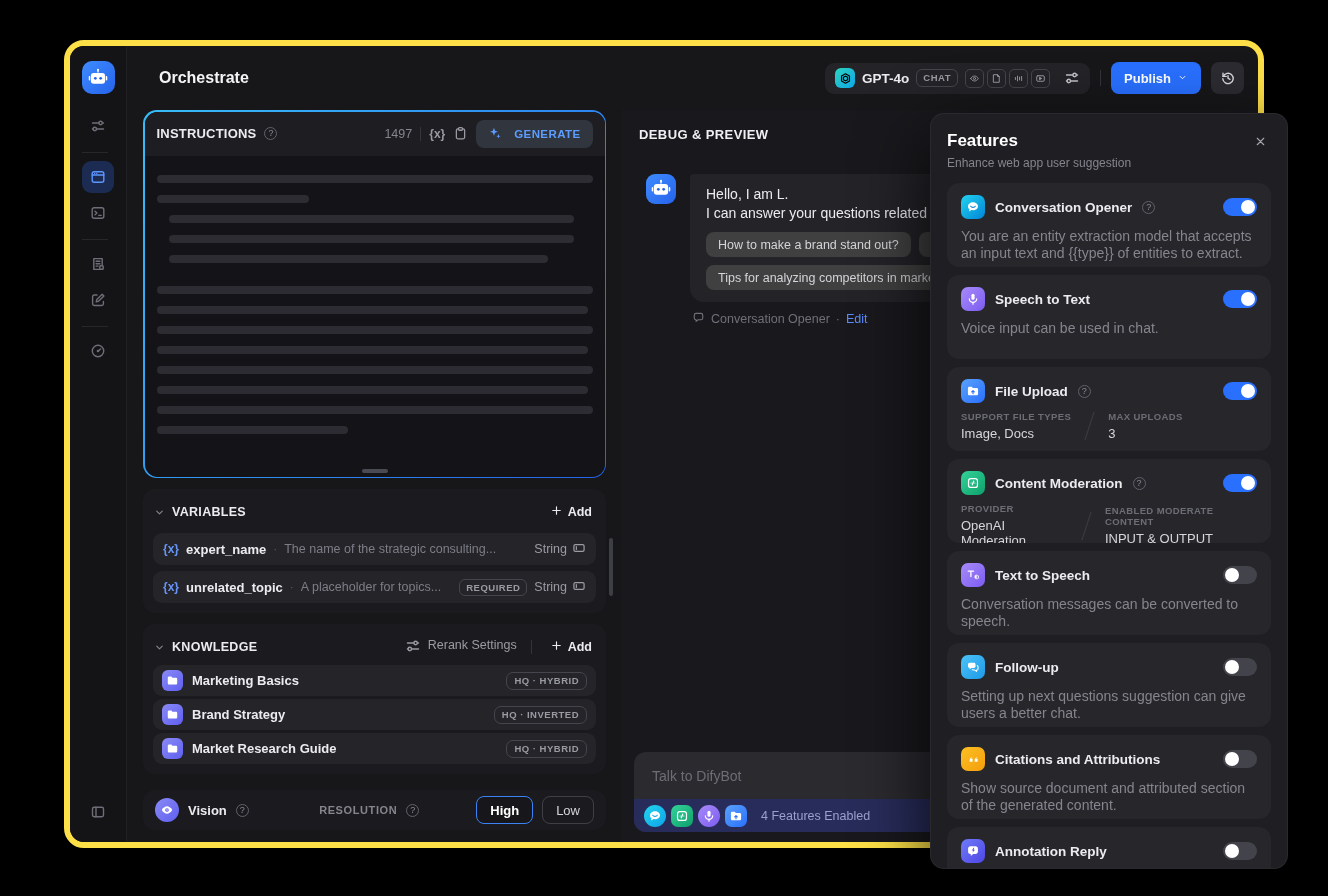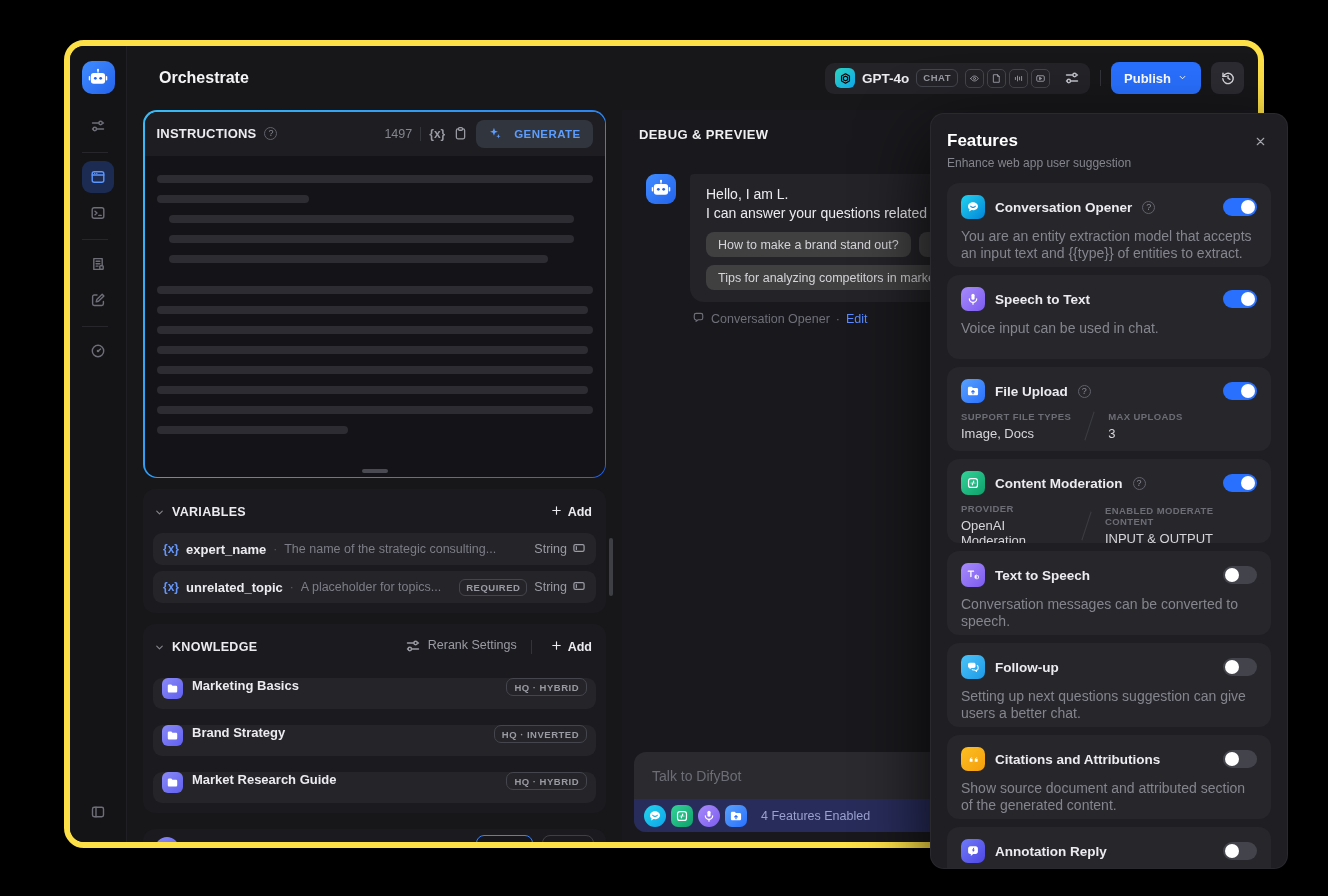--- a/index.html
+++ b/index.html
@@ -59,21 +59,21 @@
        font-family:inherit;font-size:12.5px;font-weight:700;padding:0 4px;}
   .rerank{display:flex;align-items:flex-start;gap:7px;color:#9b9ba4;font-size:12.5px;}
   .khead-div{width:1px;height:14px;background:#33333a;margin:0 8px;}
   .vrow{height:32px;background:#242429;border-radius:9px;display:flex;align-items:center;padding:0 10px;margin-top:6px;gap:7px;}
   .vx{color:#6696f8;font-weight:700;font-size:12px;}
   .vname{color:#ececf0;font-size:13px;font-weight:700;white-space:nowrap;}
   .vdot{color:#5b5b63;font-size:12px;}
   .vdesc{color:#7d7d87;font-size:12.5px;white-space:nowrap;overflow:hidden;text-overflow:ellipsis;flex:1;}
   .vreq{border:1px solid #45454d;color:#9a9aa3;font-size:9.5px;font-weight:700;border-radius:6px;padding:2px 6px;letter-spacing:.5px;flex:none;}
   .vtype{color:#9b9ba4;font-size:12.5px;display:flex;gap:5px;align-items:center;flex:none;}
-  .krow{height:31px;background:#242429;border-radius:9px;display:flex;align-items:flex-start;padding:0 9px;margin-top:16px;gap:9px;}
+  .krow{height:31px;background:#242429;border-radius:9px;display:flex;align-items:center;padding:0 9px;margin-top:3px;gap:9px;}
   .kicon{width:21px;height:21px;border-radius:6px;background:linear-gradient(135deg,#8a8af6,#5f5ff0);display:grid;place-items:center;flex:none;}
   .kname{color:#ececf0;font-size:13px;font-weight:600;flex:1;white-space:nowrap;}
   .kbadge{border:1px solid #45454d;color:#9a9aa3;font-size:9.5px;font-weight:700;border-radius:7px;padding:2.5px 7px;letter-spacing:.5px;}
   .vision-row{display:flex;align-items:center;gap:9px;height:40px;padding:0 12px;margin-top:16px;}
   .vicon{width:24px;height:24px;border-radius:50%;background:linear-gradient(135deg,#8a8af6,#5f5ff0);display:grid;place-items:center;flex:none;}
   .vtitle{font-size:13px;font-weight:700;color:#ececf0;}
   .res-label{margin-left:auto;color:#85858e;font-size:11px;font-weight:600;letter-spacing:.6px;}
   .btn-res{height:28px;border-radius:8px;font-family:inherit;font-size:13px;padding:0 13px;}
   .btn-high{border:1.5px solid #3b82f6;background:#17171b;color:#fff;font-weight:600;margin-left:48px;}
   .btn-low{border:1px solid #3f3f46;background:transparent;color:#d4d4d8;}

